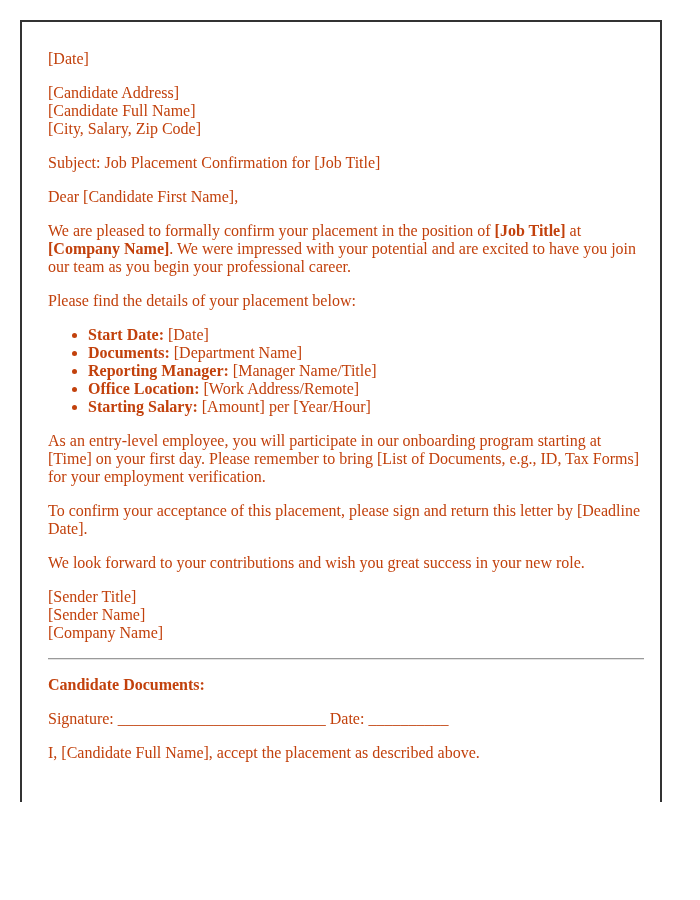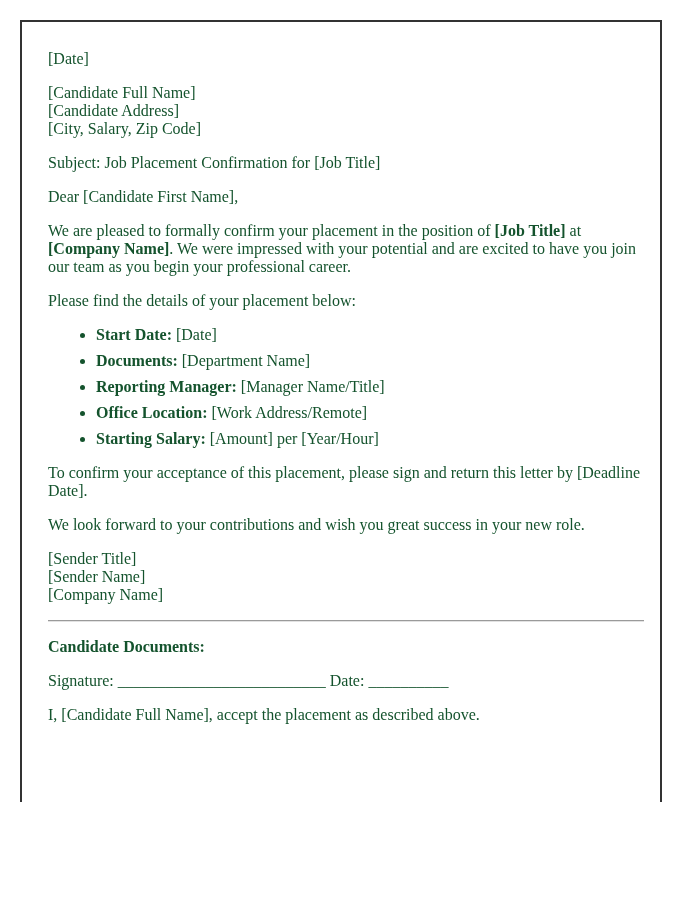--- a/index.html
+++ b/index.html
@@ -15,68 +15,69 @@
     margin: 20px 0 0 20px;
     width: 642px;
     height: 782px;
     border: 2px solid #333333;
     border-bottom: none;
     background: #ffffff;
     padding: 12px 16px 0 26px;
     font-family: "Liberation Serif", "DejaVu Serif", serif;
     font-size: 16px;
     line-height: 18px;
-    color: #14532d;
+    color: #c2410c;
   }
   .page p { margin: 16px 0; }
   ul.details-list {
     margin: 16px 0;
     padding-left: 40px;
     list-style-type: disc;
   }
-  ul.details-list li { margin: 8px; }
+  ul.details-list li { margin: 0; }
   b, strong, .bold { font-weight: bold; }
   hr.divider {
     margin: 8px 0;
     border: none;
     height: 0;
     border-top: 1px solid #9a9a9a;
     border-bottom: 1px solid #e2e2e2;
   }
 </style>
 </head>
 <body>
 
 <div class="page">
 
   <p>[Date]</p>
 
   <p class="block">
     </p>
+    <div>[Candidate Address]</div>
     <div>[Candidate Full Name]</div>
-    <div>[Candidate Address]</div>
     <div>[City, Salary, Zip Code]</div>
   <p></p>
 
   <p>Subject: Job Placement Confirmation for [Job Title]</p>
 
   <p>Dear [Candidate First Name],</p>
 
   <p><span>We are pleased to formally confirm your placement in the position of </span><strong>[Job Title]</strong><span> at </span><strong>[Company Name]</strong><span>. We were impressed with your potential and are excited to have you join our team as you begin your professional career.</span></p>
 
   <p>Please find the details of your placement below:</p>
 
   <ul class="details-list">
     <li><strong>Start Date:</strong><span> [Date]</span></li>
     <li><strong>Documents:</strong><span> [Department Name]</span></li>
     <li><strong>Reporting Manager:</strong><span> [Manager Name/Title]</span></li>
     <li><strong>Office Location:</strong><span> [Work Address/Remote]</span></li>
     <li><strong>Starting Salary:</strong><span> [Amount] per [Year/Hour]</span></li>
   </ul>
 
+  <p>As an entry-level employee, you will participate in our onboarding program starting at [Time] on your first day. Please remember to bring [List of Documents, e.g., ID, Tax Forms] for your employment verification.</p>
 
   <p>To confirm your acceptance of this placement, please sign and return this letter by [Deadline Date].</p>
 
   <p>We look forward to your contributions and wish you great success in your new role.</p>
 
 
   <p class="block">
     </p>
     <div>[Sender Title]</div>
     <div>[Sender Name]</div>

